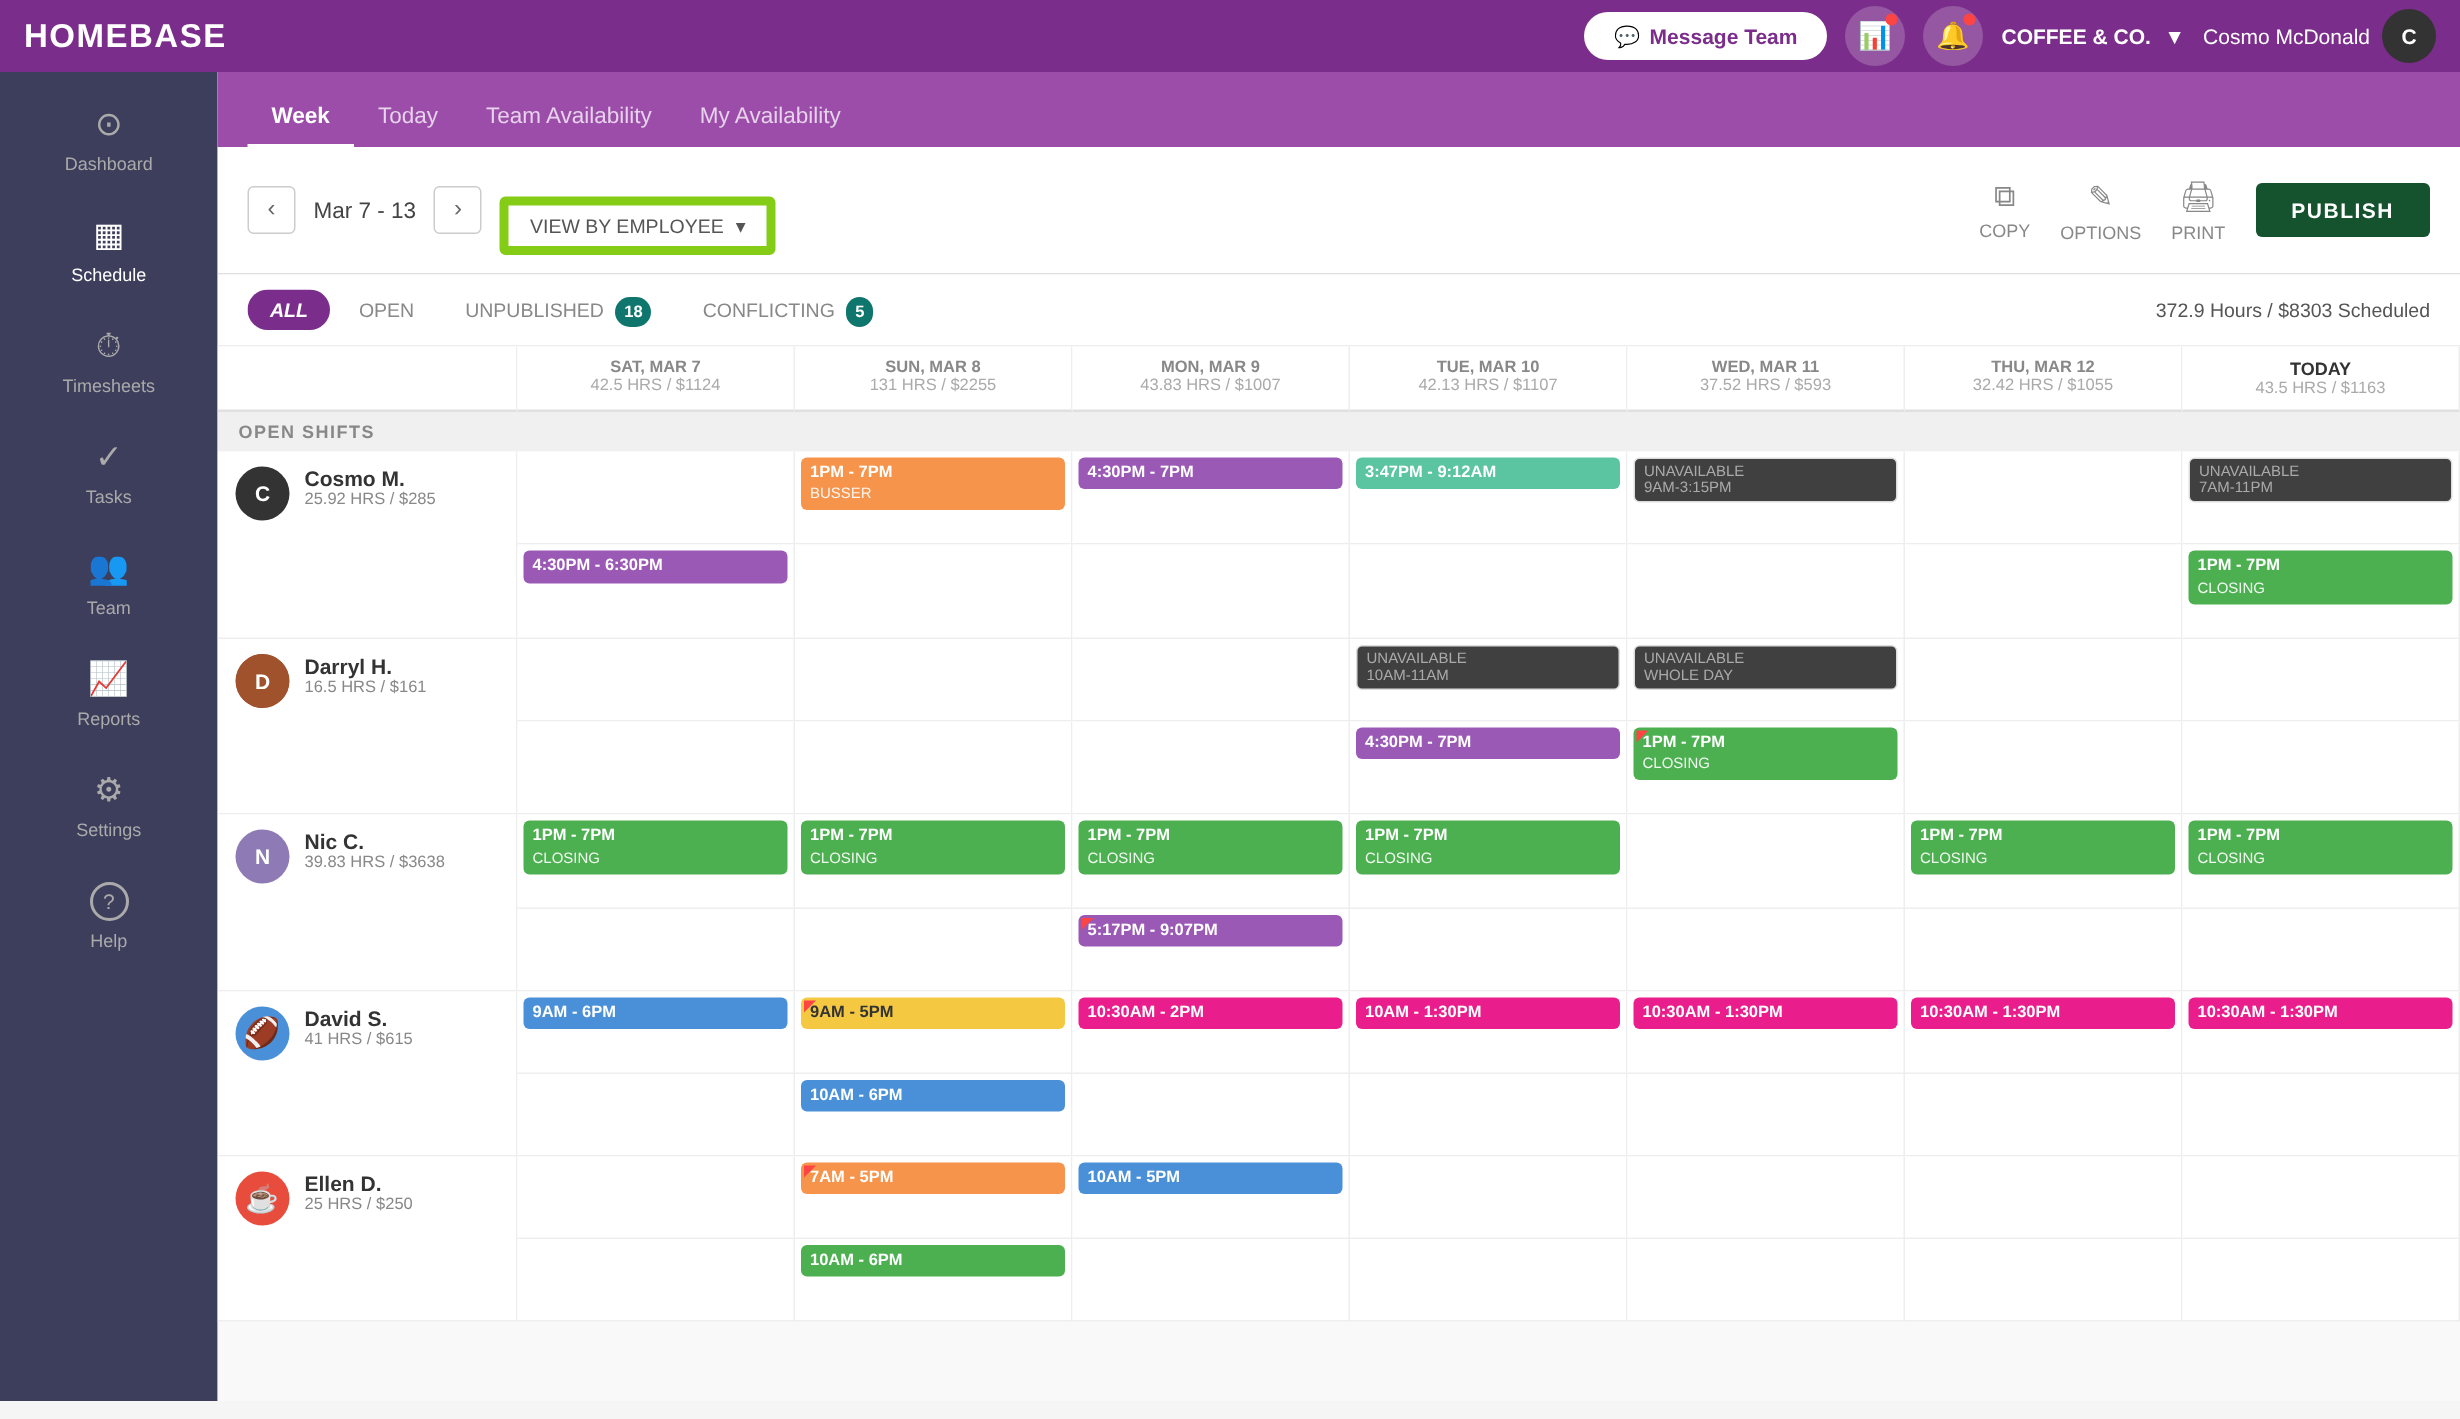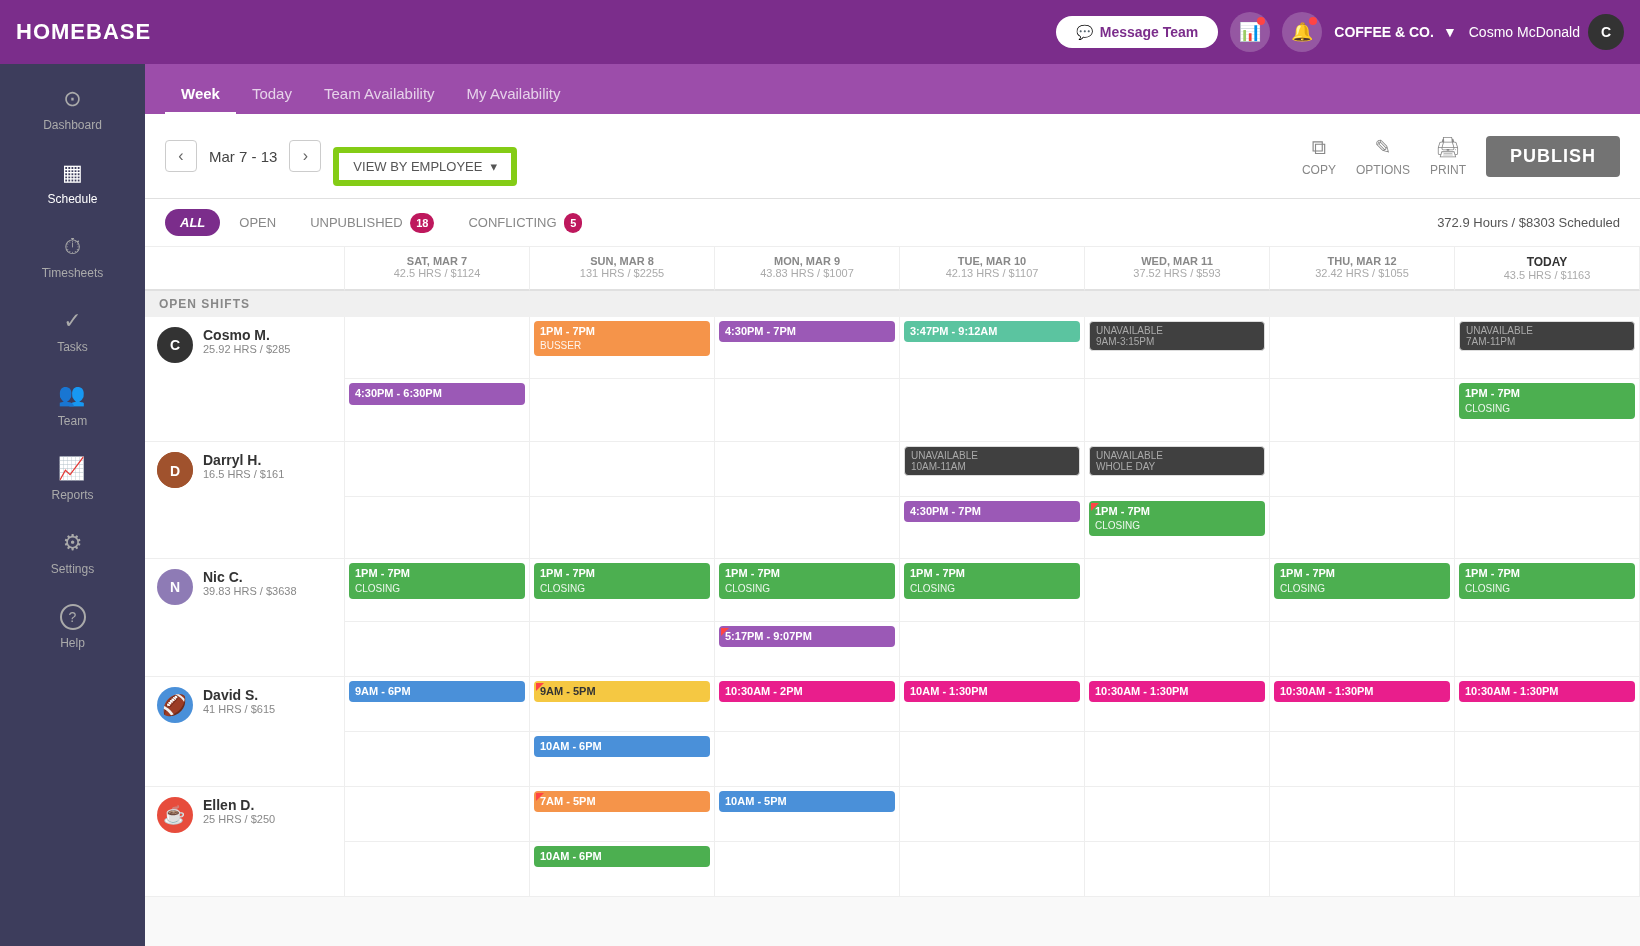--- a/index.html
+++ b/index.html
@@ -1,21 +1,21 @@
 <!DOCTYPE html>
 <html><head>
   <meta charset="utf-8">
   <style>
     * { box-sizing: border-box; margin: 0; padding: 0; }
     body { font-family: -apple-system, BlinkMacSystemFont, 'Segoe UI', sans-serif; background: #f5f5f5; overflow: hidden; }
 
     
     .top-header {
       background: #7b2d8b;
-      height: 64px;
+      height: 48px;
       display: flex;
       align-items: center;
       padding: 0 16px;
       justify-content: space-between;
     }
     .logo {
       color: white;
       font-size: 22px;
       font-weight: 800;
       letter-spacing: 1px;
@@ -207,26 +207,26 @@
       align-items: center;
       gap: 4px;
       cursor: pointer;
       color: #888;
       font-size: 12px;
       background: none;
       border: none;
     }
     .tool-btn .icon { font-size: 20px; }
     .publish-btn {
-      background: #737373;
+      background: #14532d;
       color: white;
       border: none;
       border-radius: 4px;
       padding: 10px 24px;
-      font-size: 18px;
+      font-size: 14px;
       font-weight: 700;
       cursor: pointer;
       letter-spacing: 1px;
     }
 
     
     .filter-bar {
       background: white;
       padding: 10px 20px;
       display: flex;
@@ -247,21 +247,21 @@
       color: #888;
       border: 1px solid transparent;
     }
     .filter-tab.active {
       background: #7b2d8b;
       color: white;
       font-weight: 600;
       font-style: italic;
     }
     .filter-badge {
-      background: #be185d;
+      background: #0f766e;
       color: white;
       border-radius: 10px;
       padding: 4px 6px;
       font-size: 11px;
       font-weight: 700;
       margin-left: 4px;
     }
     .schedule-summary {
       font-size: 13px;
       color: #555;

